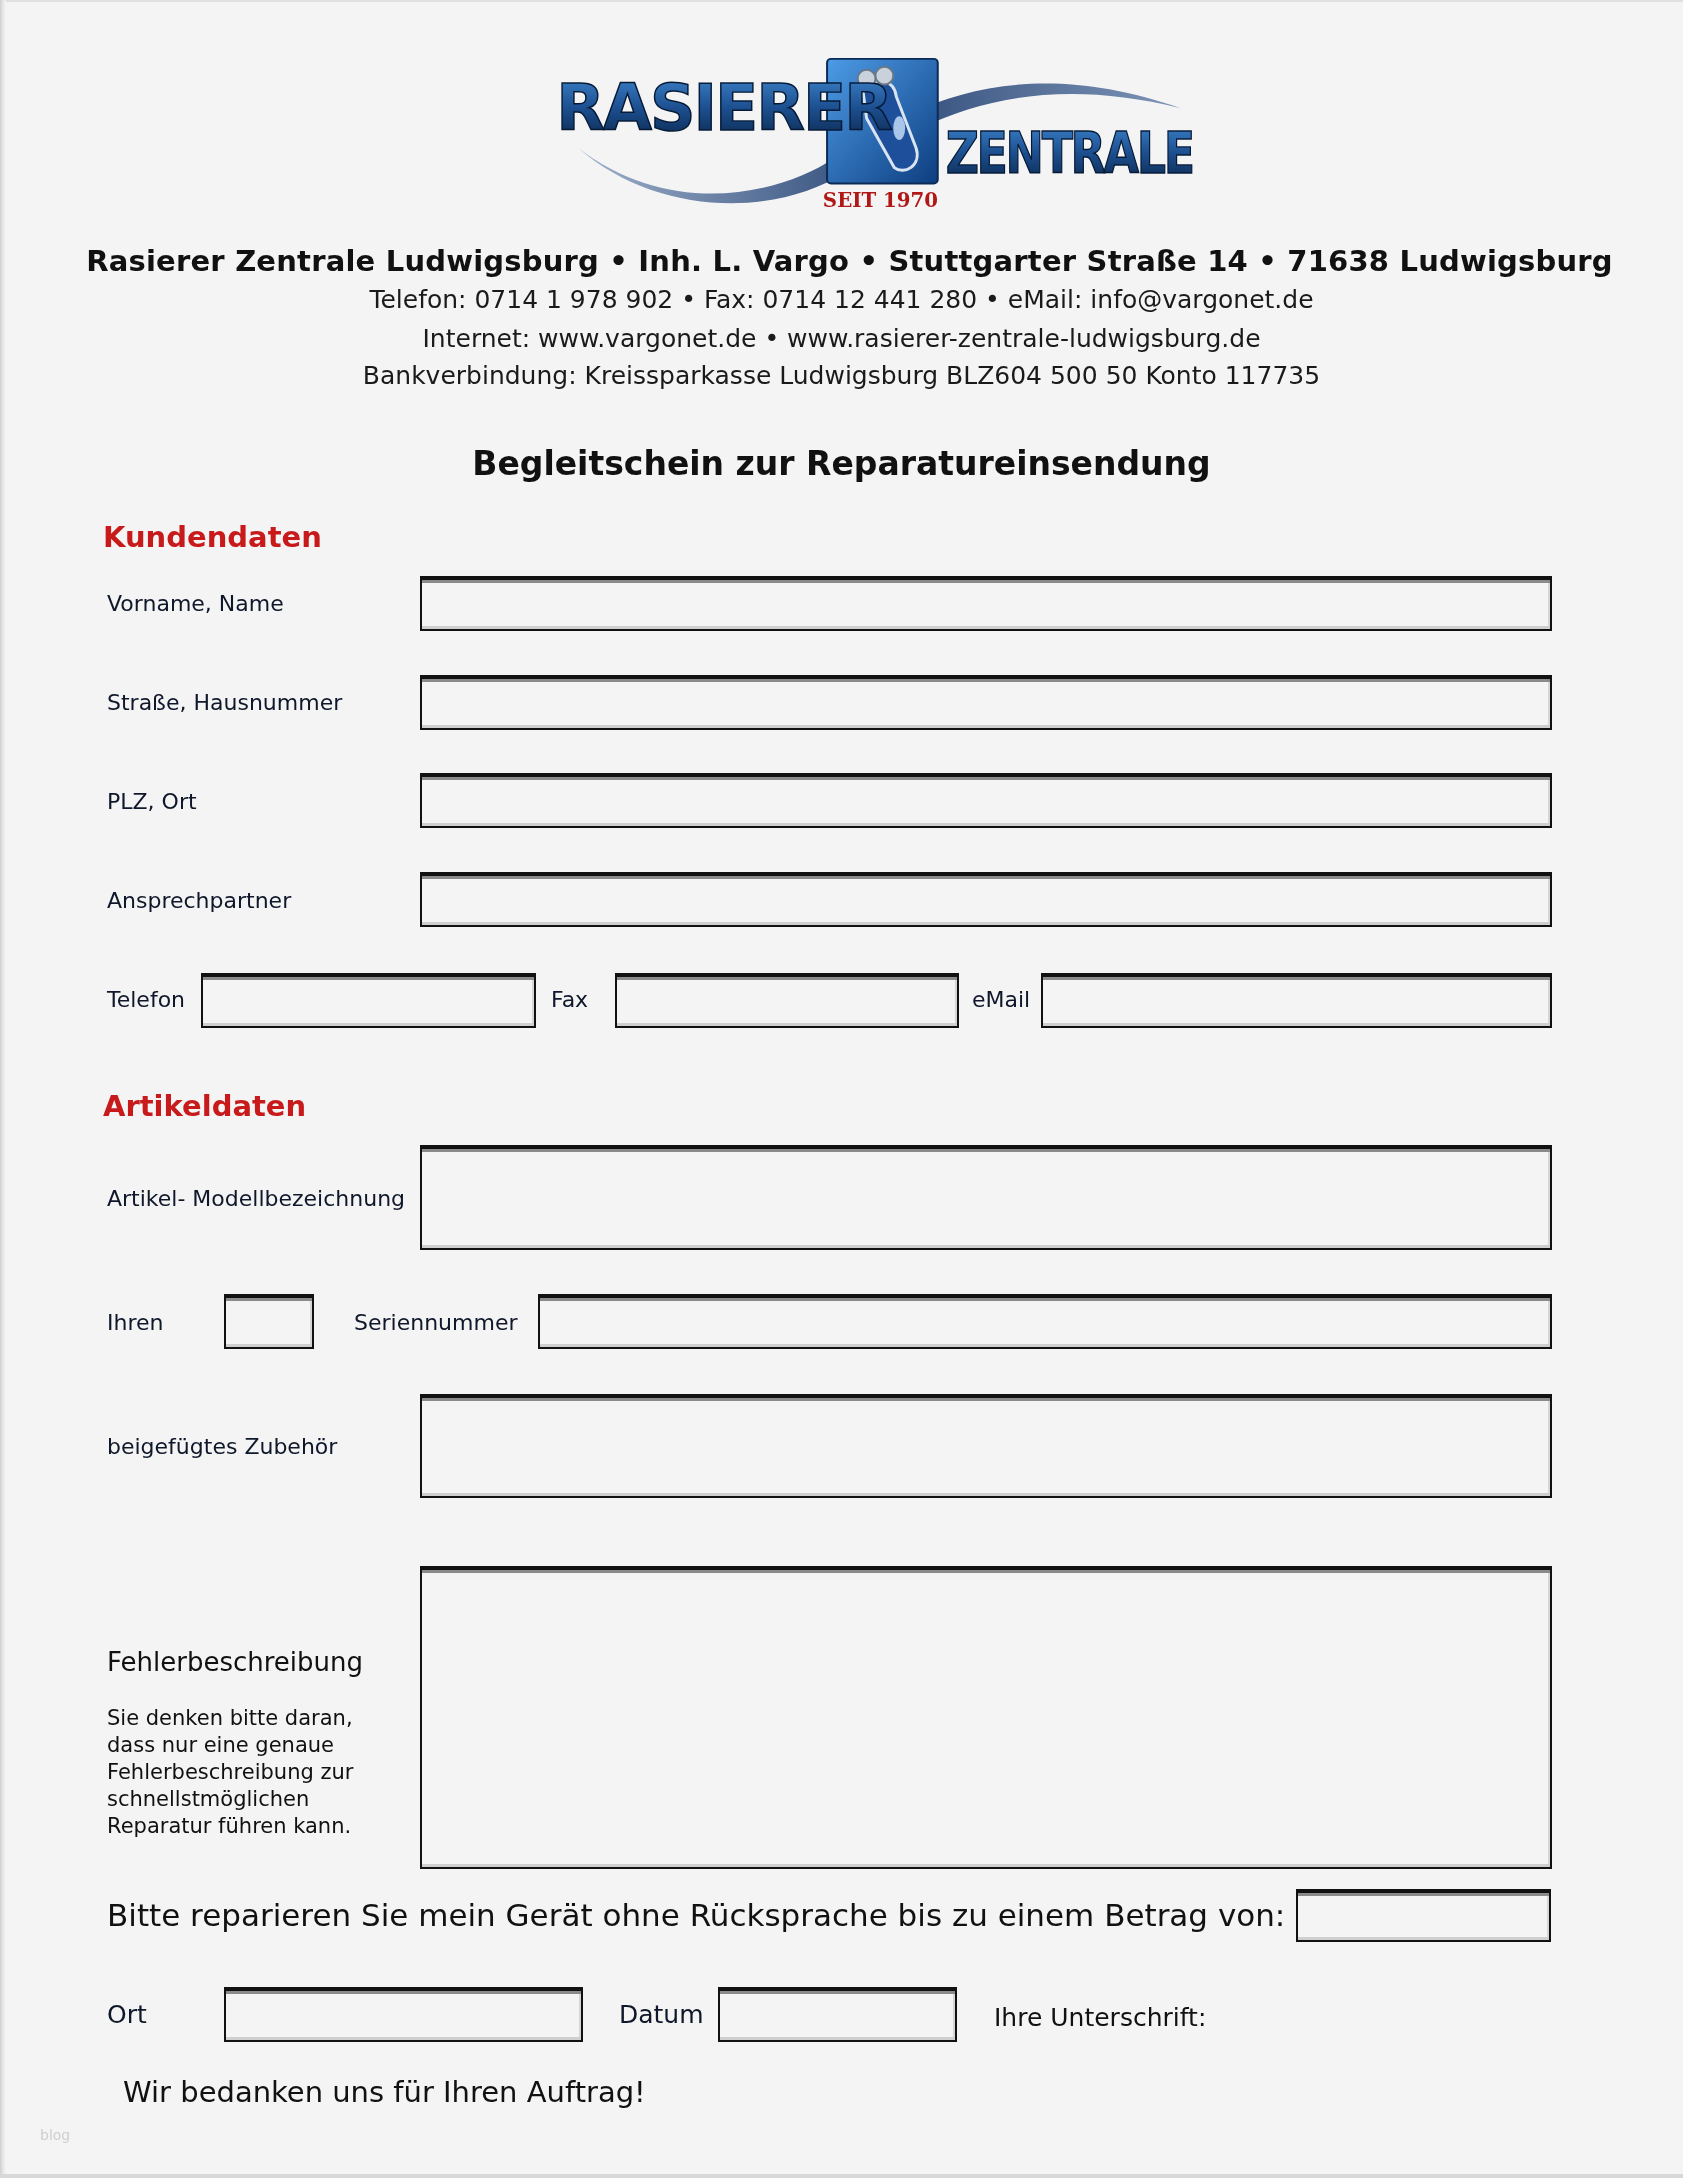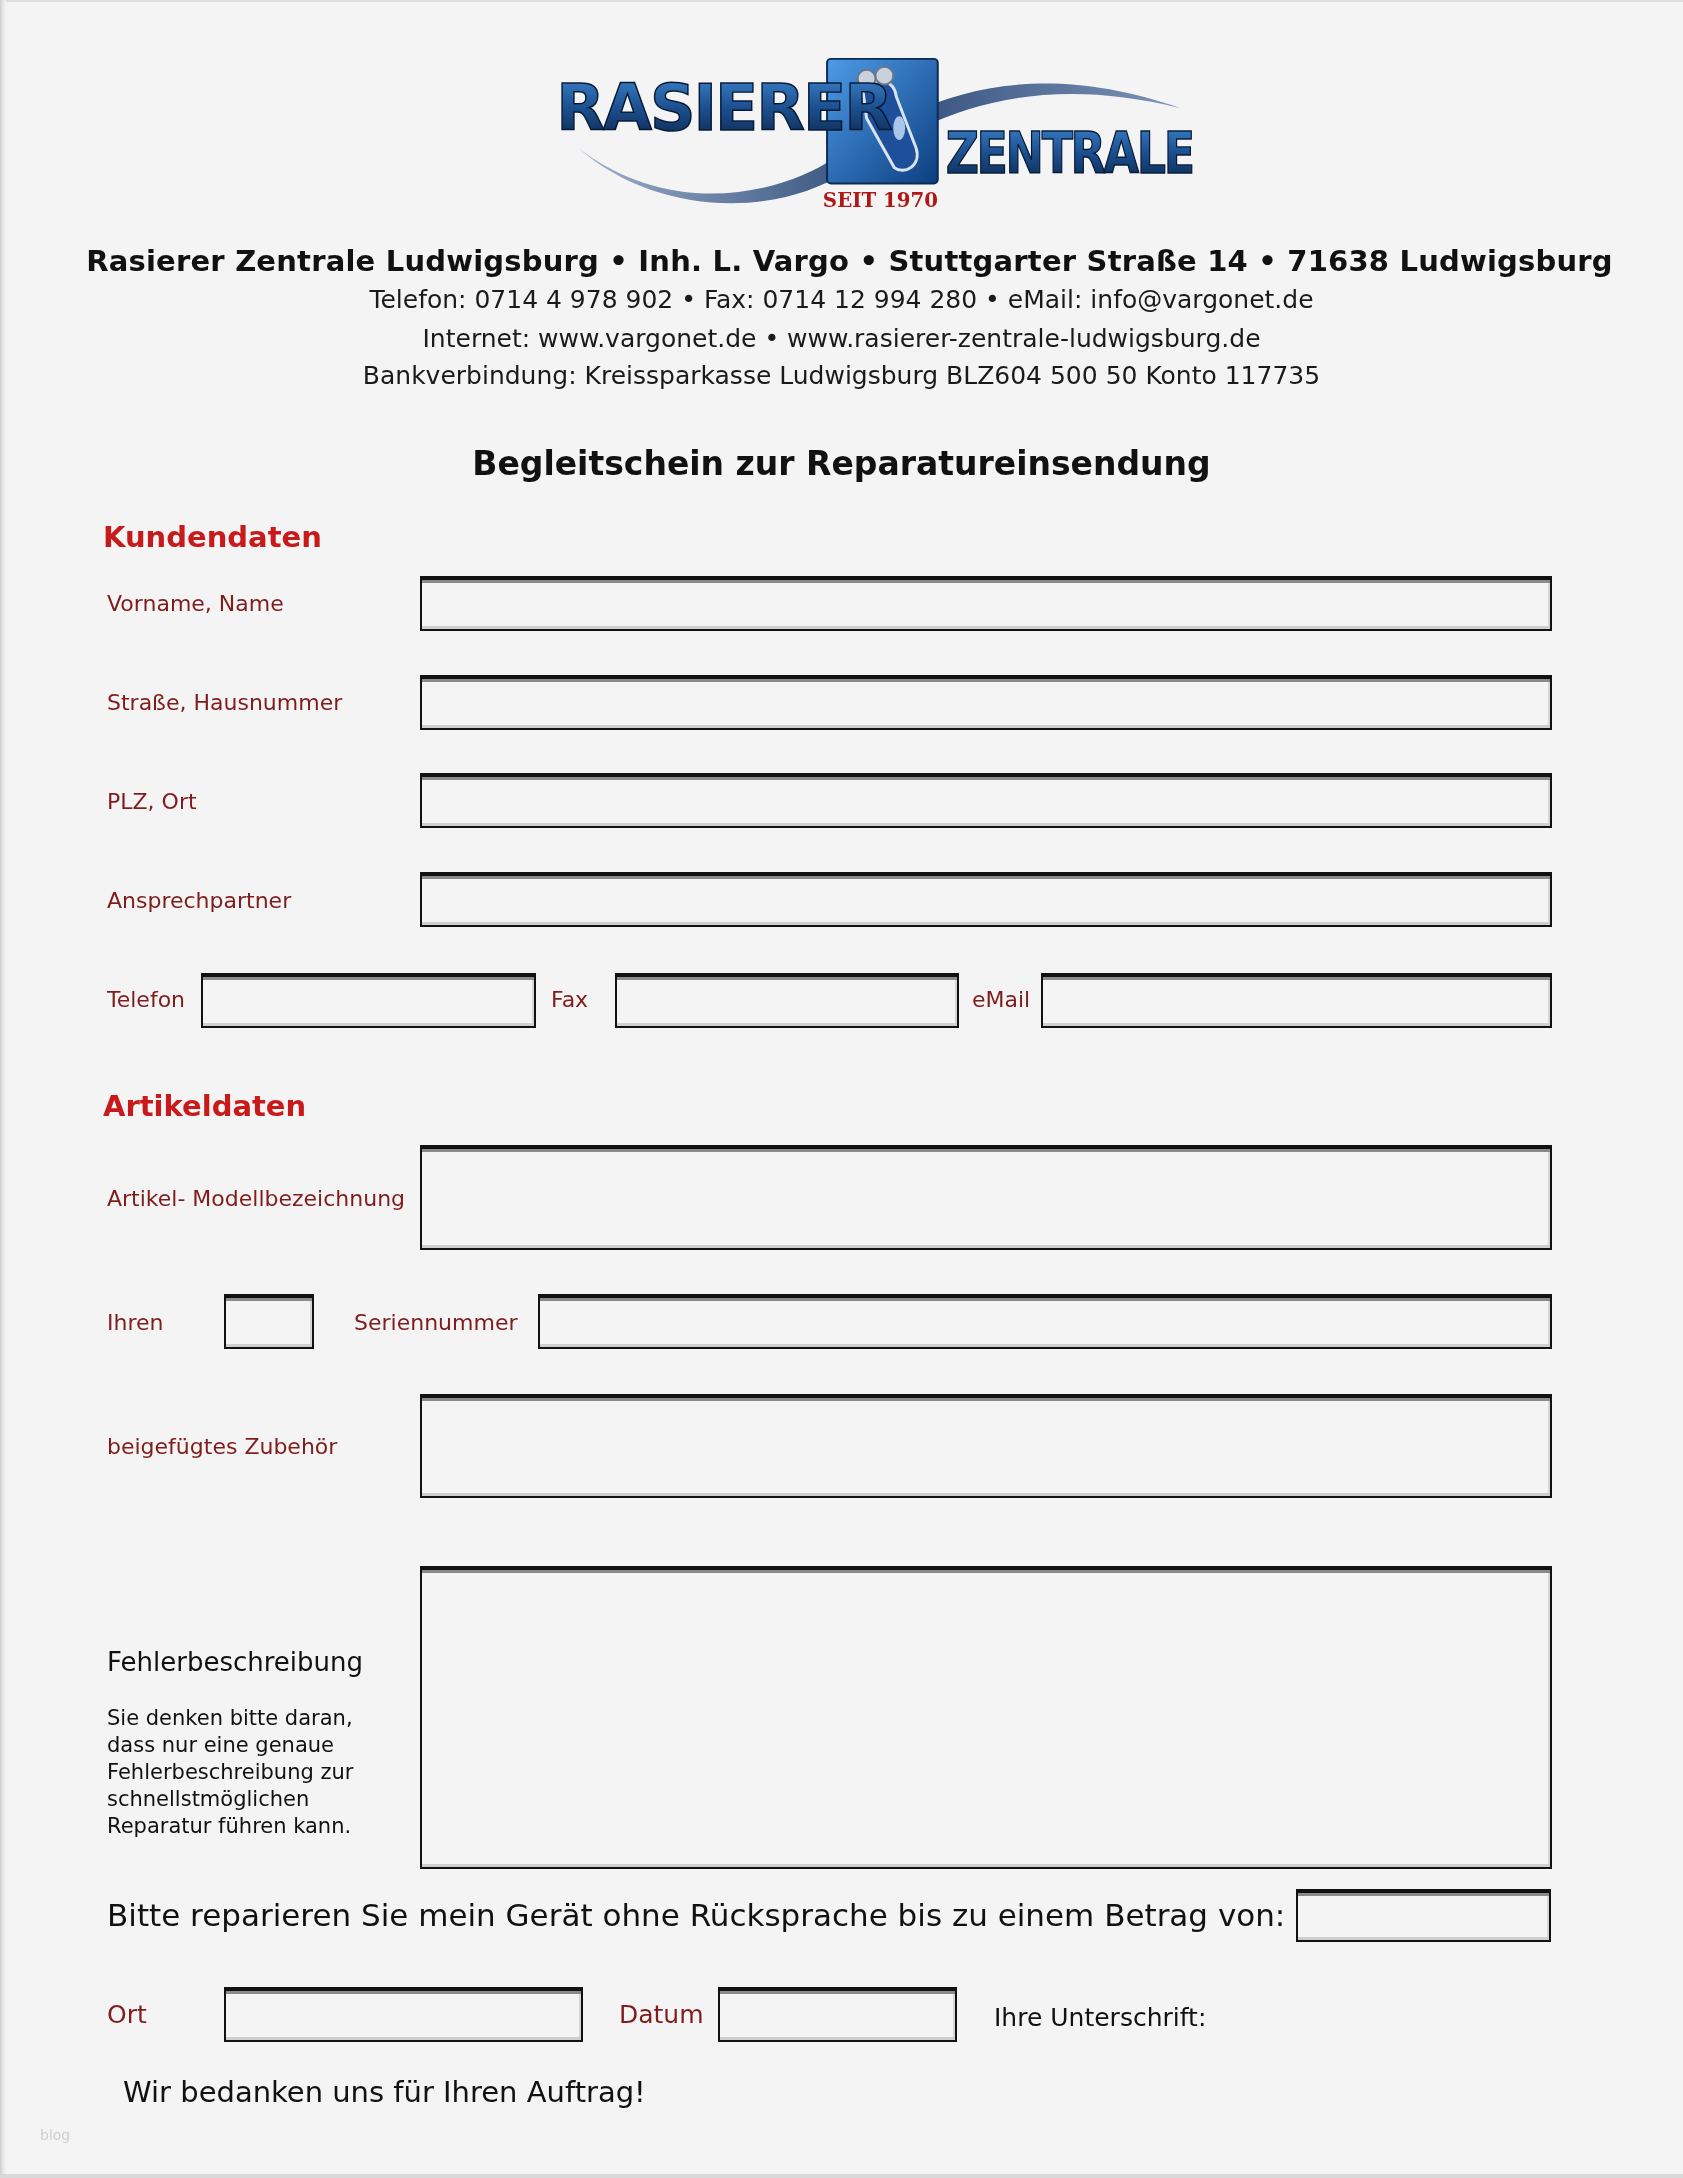--- a/index.html
+++ b/index.html
@@ -19,21 +19,21 @@
 
   .center { position: absolute; left: 0; width: 1683px; text-align: center; white-space: nowrap; }
   .hdr-bold { top: 244px; font-size: 29px; font-weight: bold; letter-spacing: 0.2px; padding-left: 8px; }
   .hdr-line { font-size: 25px; color: #1a1a1a; }
   .hdr-l1 { top: 285px; }
   .hdr-l2 { top: 324px; }
   .hdr-l3 { top: 361px; }
   .doc-title { top: 444px; font-size: 33px; font-weight: bold; }
 
   .section-head { position: absolute; left: 103px; font-size: 29px; font-weight: bold; color: #c81a1a; }
-  .lbl { position: absolute; font-size: 22px; color: #7f1d1d; white-space: nowrap; }
+  .lbl { position: absolute; font-size: 22px; color: #0f172a; white-space: nowrap; }
   .lbl-big { position: absolute; font-size: 31px; color: #111; white-space: nowrap; }
   .lbl-bold { position: absolute; font-size: 26px; font-weight: normal; white-space: nowrap; }
 
   .box {
     position: absolute; box-sizing: border-box;
     border: 2px solid #111; border-top: 4px solid #111;
     background: #f4f4f4;
     box-shadow: inset 0 3px 0 #8a8a8a, inset 0 -3px 0 #cfcfcf, inset -2px 0 0 #d6d6d6;
   }
   .desc { position: absolute; left: 107px; top: 1705px; font-size: 21px; line-height: 27px; color: #111; width: 287px; }
@@ -73,21 +73,21 @@
     <circle cx="340" cy="27" r="9" fill="#c9d2dc" stroke="#6a7887" stroke-width="2"></circle>
     <ellipse cx="355" cy="80" rx="6" ry="12" fill="#a9c6ea"></ellipse>
 
     <text x="8" y="82" font-family="DejaVu Sans, sans-serif" font-weight="bold" font-size="64" fill="url(#txtg)" stroke="#061a36" stroke-width="1.5" letter-spacing="-2">RASIERER</text>
     <text x="402" y="125" font-family="DejaVu Sans, sans-serif" font-weight="bold" font-size="58" fill="url(#txtg)" stroke="#061a36" stroke-width="1.5" letter-spacing="-3" textLength="250" lengthAdjust="spacingAndGlyphs">ZENTRALE</text>
     <text x="336" y="160" font-family="DejaVu Serif, serif" font-weight="bold" font-size="20" fill="#b01818" text-anchor="middle">SEIT 1970</text>
   </svg>
 </div>
 
 <div class="center hdr-bold">Rasierer Zentrale Ludwigsburg • Inh. L. Vargo • Stuttgarter Straße 14 • 71638 Ludwigsburg</div>
-<div class="center hdr-line hdr-l1">Telefon: 0714 4 978 902 • Fax: 0714 12 994 280 • eMail: info@vargonet.de</div>
+<div class="center hdr-line hdr-l1">Telefon: 0714 1 978 902 • Fax: 0714 12 441 280 • eMail: info@vargonet.de</div>
 <div class="center hdr-line hdr-l2">Internet: www.vargonet.de • www.rasierer-zentrale-ludwigsburg.de</div>
 <div class="center hdr-line hdr-l3">Bankverbindung: Kreissparkasse Ludwigsburg BLZ604 500 50 Konto 117735</div>
 
 <div class="center doc-title">Begleitschein zur Reparatureinsendung</div>
 
 <div class="section-head" style="top:520px;">Kundendaten</div>
 
 <div class="lbl" style="left:107px; top:591px;">Vorname, Name</div>
 <div class="box" style="left:420px; top:576px; width:1132px; height:55px;"></div>
 

